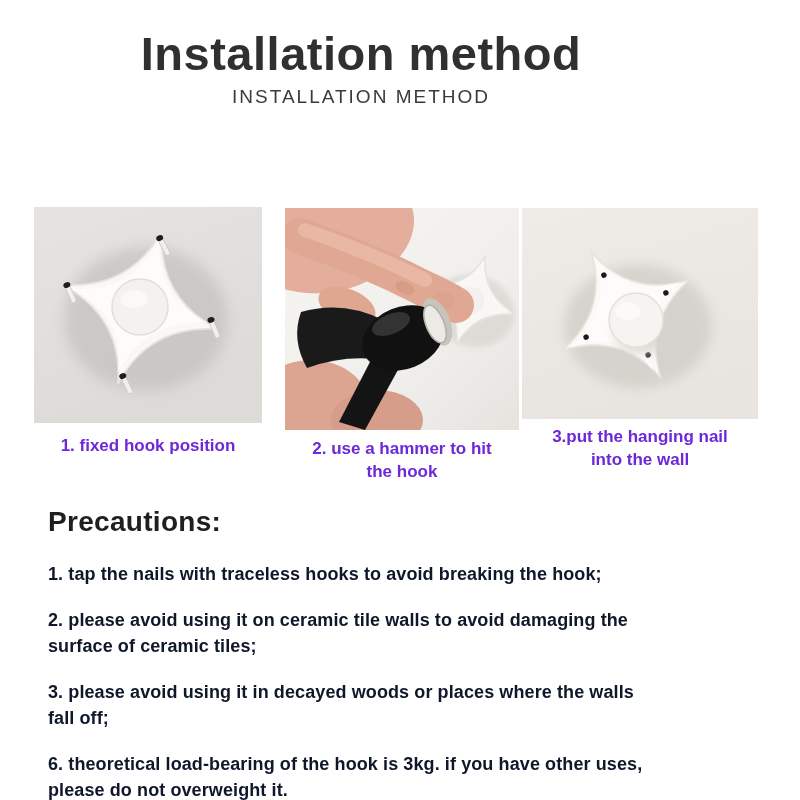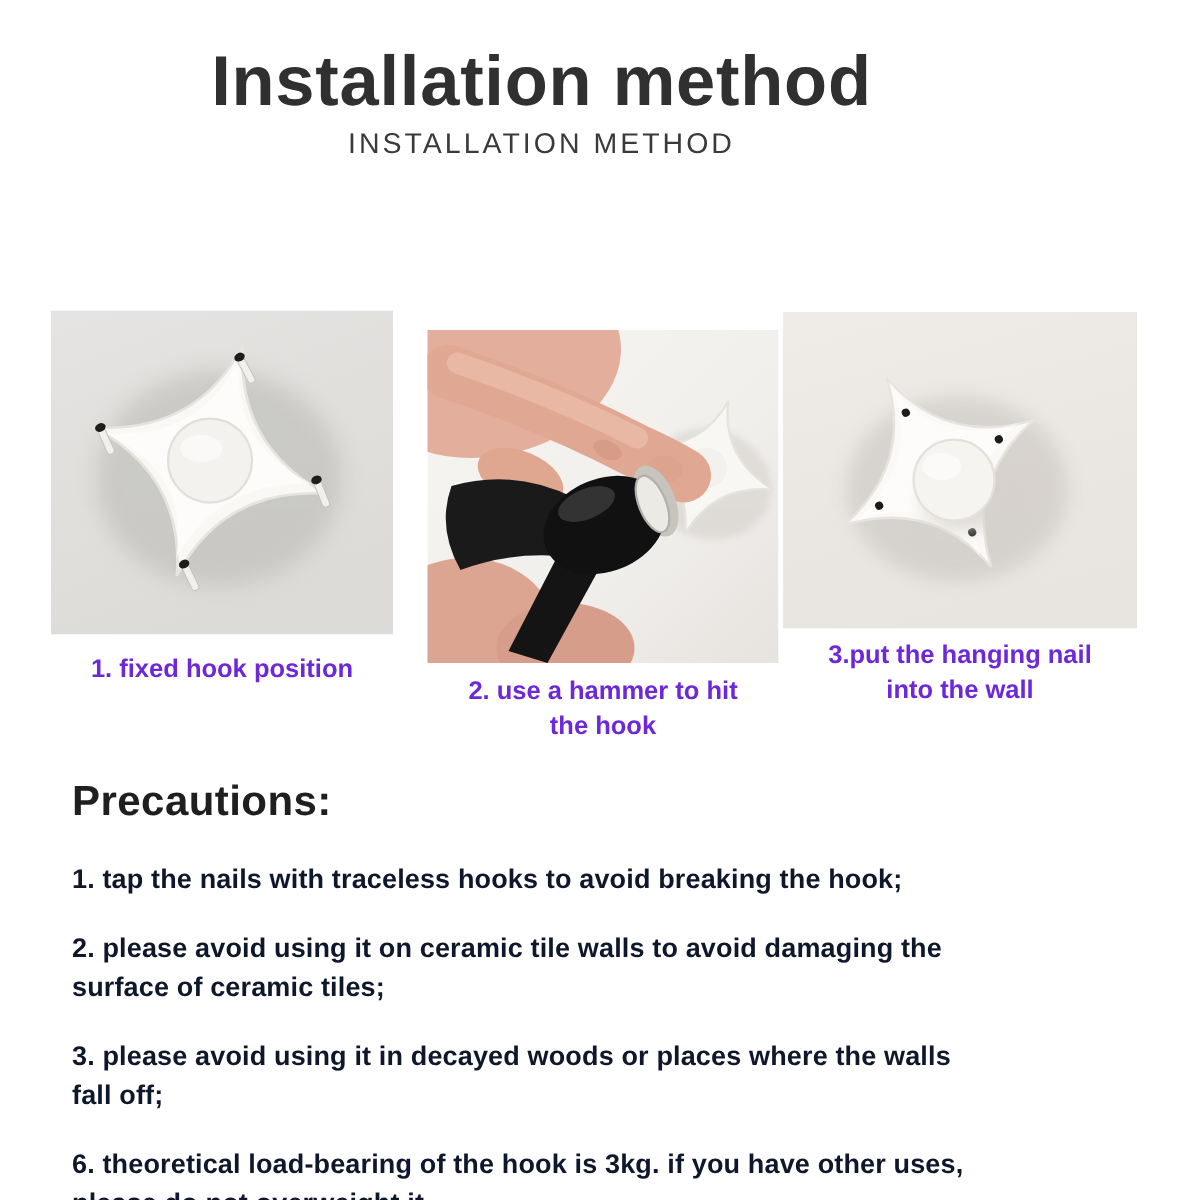--- a/index.html
+++ b/index.html
@@ -22,21 +22,21 @@
     color:#3a3a3a;
   }
 
   
   .steps-row{
     margin-top:96px;padding-left:34px;
     display:flex;align-items:flex-start;
   }
   .step-card{display:flex;flex-direction:column;}
   .step-card.s1{margin-top:3px;}
-  .step-card.s2{margin-left:23px;margin-top:16px;}
+  .step-card.s2{margin-left:23px;margin-top:4px;}
   .step-card.s3{margin-left:3px;margin-top:4px;}
   .photo{display:block;}
   .caption{
     margin:11px auto 0;max-width:205px;
     text-align:center;font-size:17px;font-weight:700;
     line-height:23px;color:#6d28d9;white-space:pre-line;
   }
   .s2 .caption{margin-top:7px;}
   .s3 .caption{margin-top:6px;}
 

